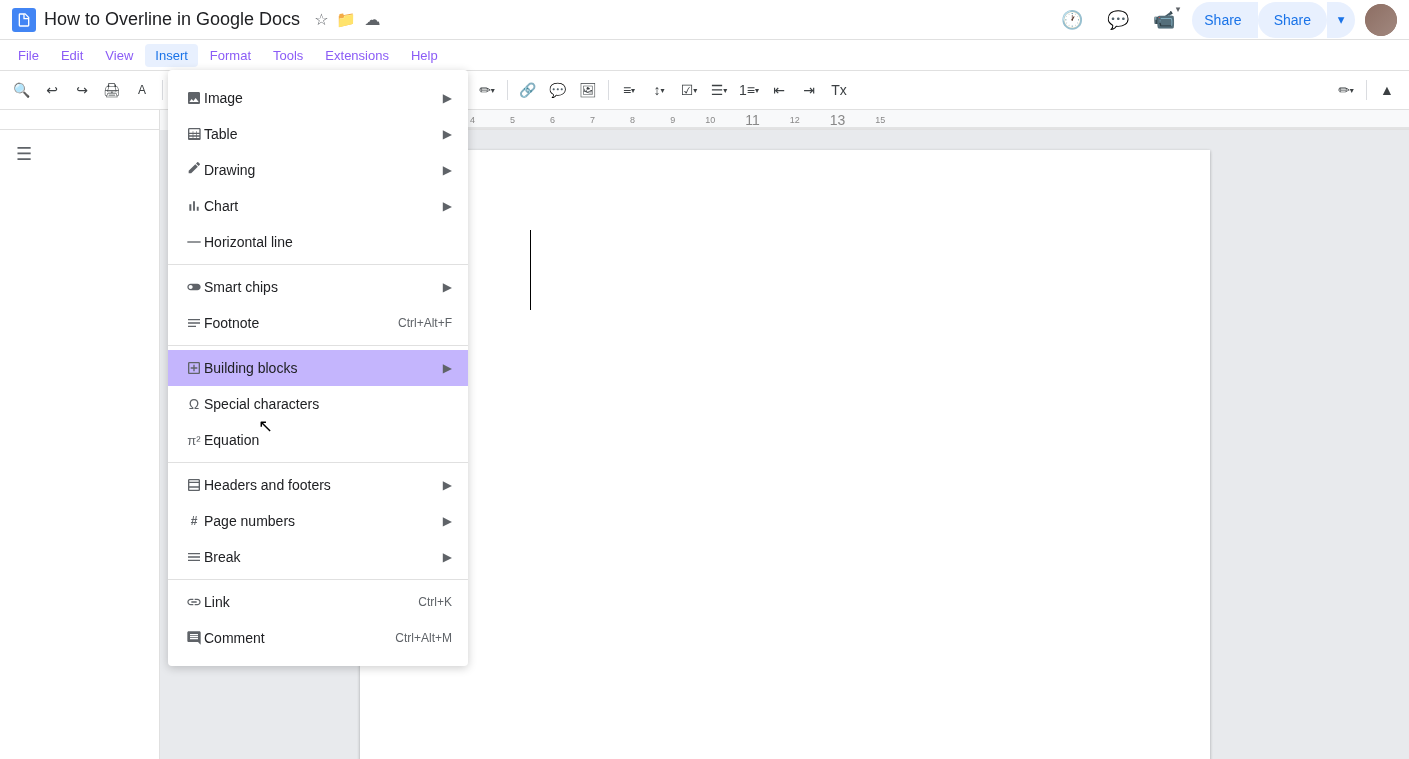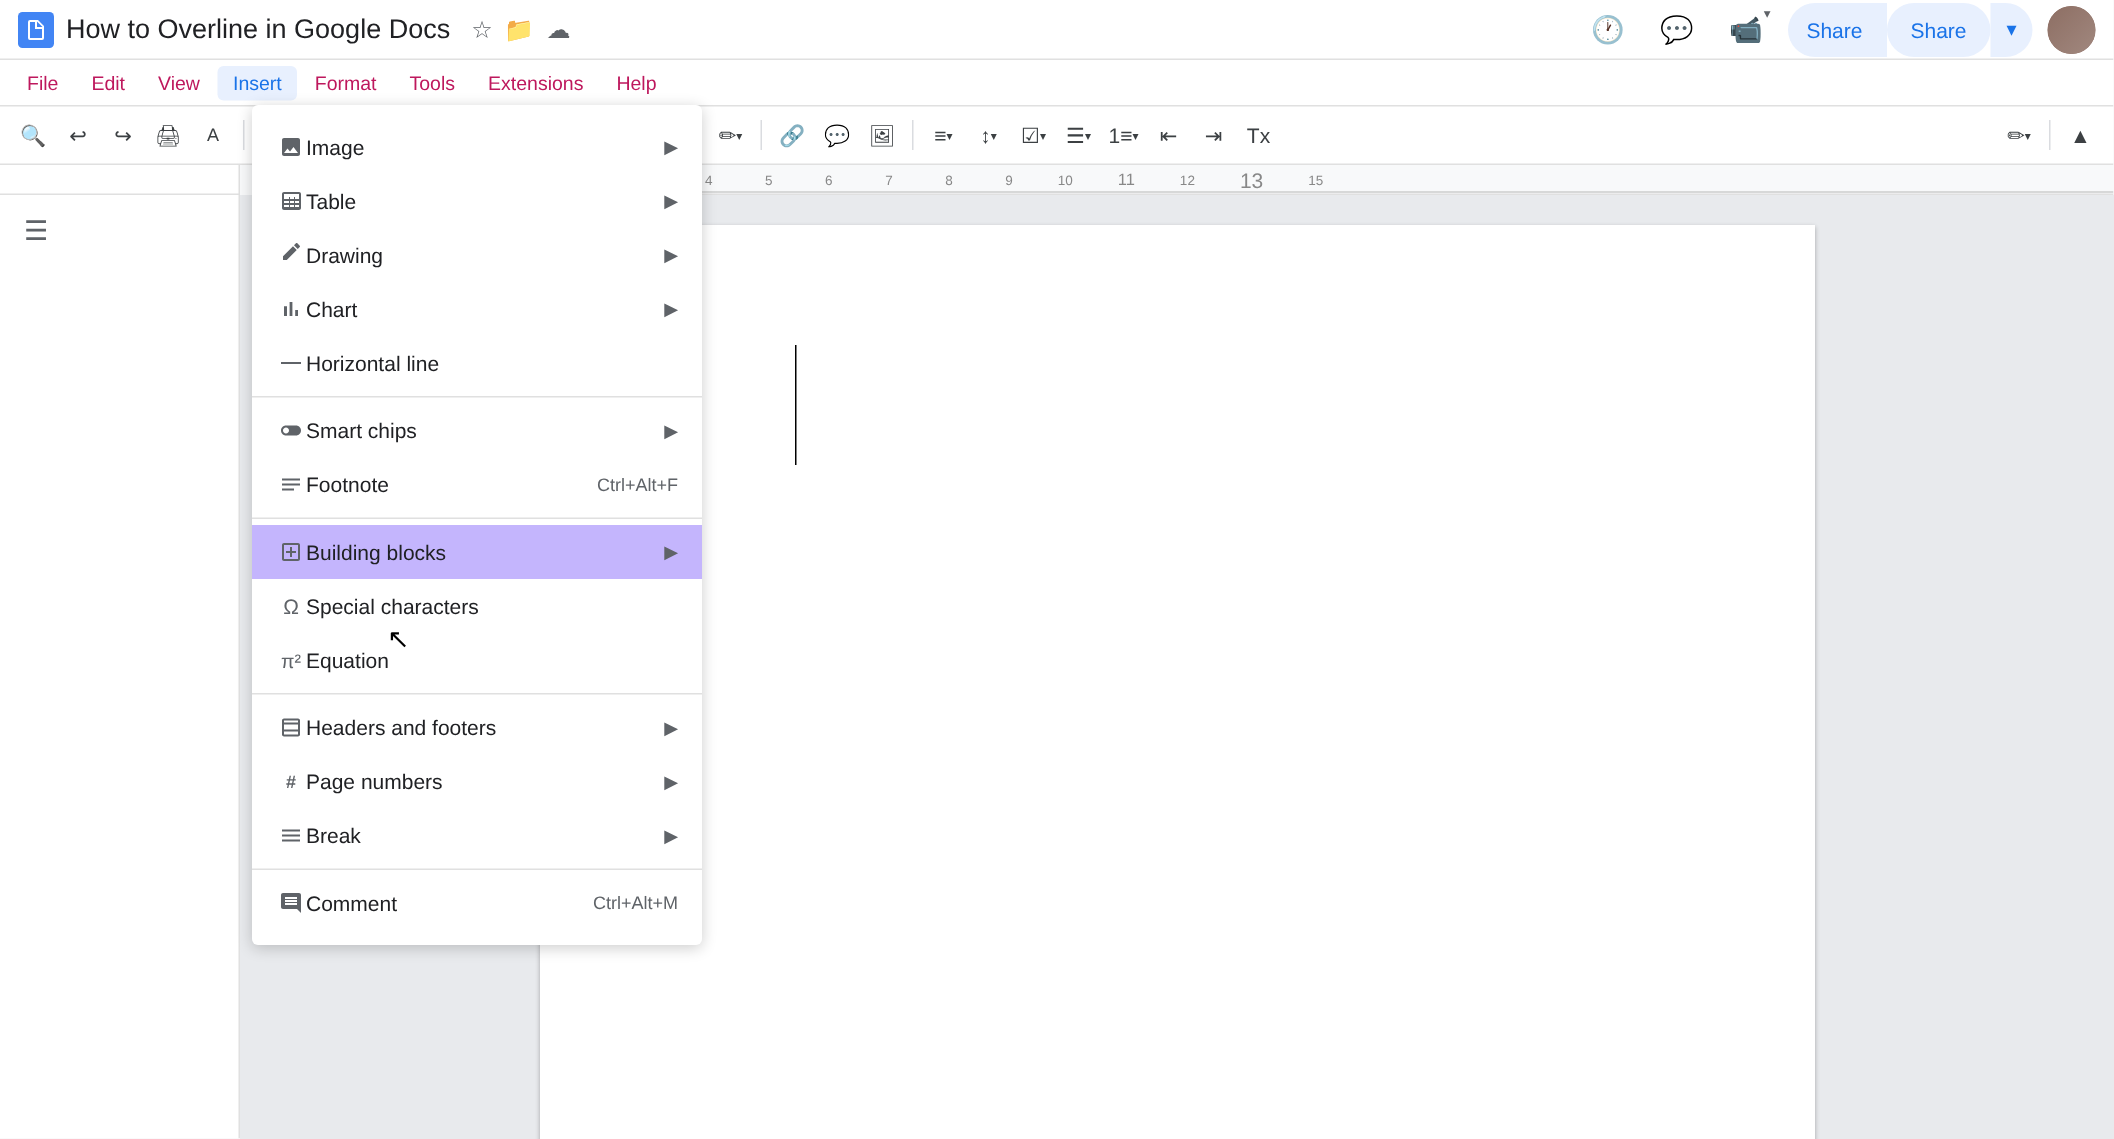--- a/index.html
+++ b/index.html
@@ -23,21 +23,21 @@
     .share-group { display: flex; }
     .share-btn-main { border-radius: 20px 0 0 20px; }
     .avatar { width: 32px; height: 32px; border-radius: 50%; background: #8d6e63; display: flex; align-items: center; justify-content: center; overflow: hidden; }
 
     
     .menu-bar {
       display: flex; align-items: center; height: 30px; background: #fff;
       padding: 0 8px; gap: 2px;
     }
     .menu-item {
-      padding: 4px 10px; font-size: 13px; color: #be185d; cursor: pointer;
+      padding: 4px 10px; font-size: 13px; color: #8b5cf6; cursor: pointer;
       border-radius: 4px;
     }
     .menu-item.active { background: #e8f0fe; color: #1a73e8; }
 
     
     .toolbar {
       display: flex; align-items: center; height: 40px; background: #fff;
       padding: 0 8px; gap: 2px; border-bottom: 1px solid #e0e0e0;
       border-top: 1px solid #e0e0e0;
     }
@@ -180,21 +180,21 @@
     <span style="font-size:9px;color:#888;position:relative;left:20px;">1</span>
     <span style="font-size:9px;color:#888;position:relative;left:55px;">2</span>
     <span style="font-size:9px;color:#888;position:relative;left:90px;">3</span>
     <span style="font-size:9px;color:#888;position:relative;left:125px;">4</span>
     <span style="font-size:9px;color:#888;position:relative;left:160px;">5</span>
     <span style="font-size:9px;color:#888;position:relative;left:195px;">6</span>
     <span style="font-size:9px;color:#888;position:relative;left:230px;">7</span>
     <span style="font-size:9px;color:#888;position:relative;left:265px;">8</span>
     <span style="font-size:9px;color:#888;position:relative;left:300px;">9</span>
     <span style="font-size:9px;color:#888;position:relative;left:330px;">10</span>
-    <span style="font-size:11px;color:#888;position:relative;left:360px;">11</span>
+    <span style="font-size:14px;color:#888;position:relative;left:360px;">11</span>
     <span style="font-size:9px;color:#888;position:relative;left:390px;">12</span>
     <span style="font-size:14px;color:#888;position:relative;left:420px;">13</span>
     <span style="font-size:9px;color:#888;position:relative;left:450px;">15</span>
   </div>
 </div>
 
 <div class="content-area">
 
   <div class="sidebar">
     <div class="sidebar-icon">☰</div>
@@ -321,20 +321,29 @@
         </span>
         <span class="item-label">Break</span>
         <span class="item-arrow">▶</span>
       </div>
     </div>
 
     <div class="menu-section">
       <div class="dropdown-item">
         <span class="item-icon">
           <svg width="16" height="16" viewBox="0 0 24 24" fill="#5f6368">
+              <path d="M3.9 12c0-1.71 1.39-3.1 3.1-3.1h4V7H7c-2.76 0-5 2.24-5 5s2.24 5 5 5h4v-1.9H7c-1.71 0-3.1-1.39-3.1-3.1zM8 13h8v-2H8v2zm9-6h-4v1.9h4c1.71 0 3.1 1.39 3.1 3.1s-1.39 3.1-3.1 3.1h-4V17h4c2.76 0 5-2.24 5-5s-2.24-5-5-5z"></path>
+            </svg>
+        </span>
+        <span class="item-label">Link</span>
+        <span class="item-shortcut">Ctrl+K</span>
+      </div>
+      <div class="dropdown-item">
+        <span class="item-icon">
+          <svg width="16" height="16" viewBox="0 0 24 24" fill="#5f6368">
               <path d="M21.99 4c0-1.1-.89-2-1.99-2H4c-1.1 0-2 .9-2 2v12c0 1.1.9 2 2 2h14l4 4-.01-18zM18 14H6v-2h12v2zm0-3H6V9h12v2zm0-3H6V6h12v2z"></path>
             </svg>
         </span>
         <span class="item-label">Comment</span>
         <span class="item-shortcut">Ctrl+Alt+M</span>
       </div>
 
     </div>
 
   </div>

